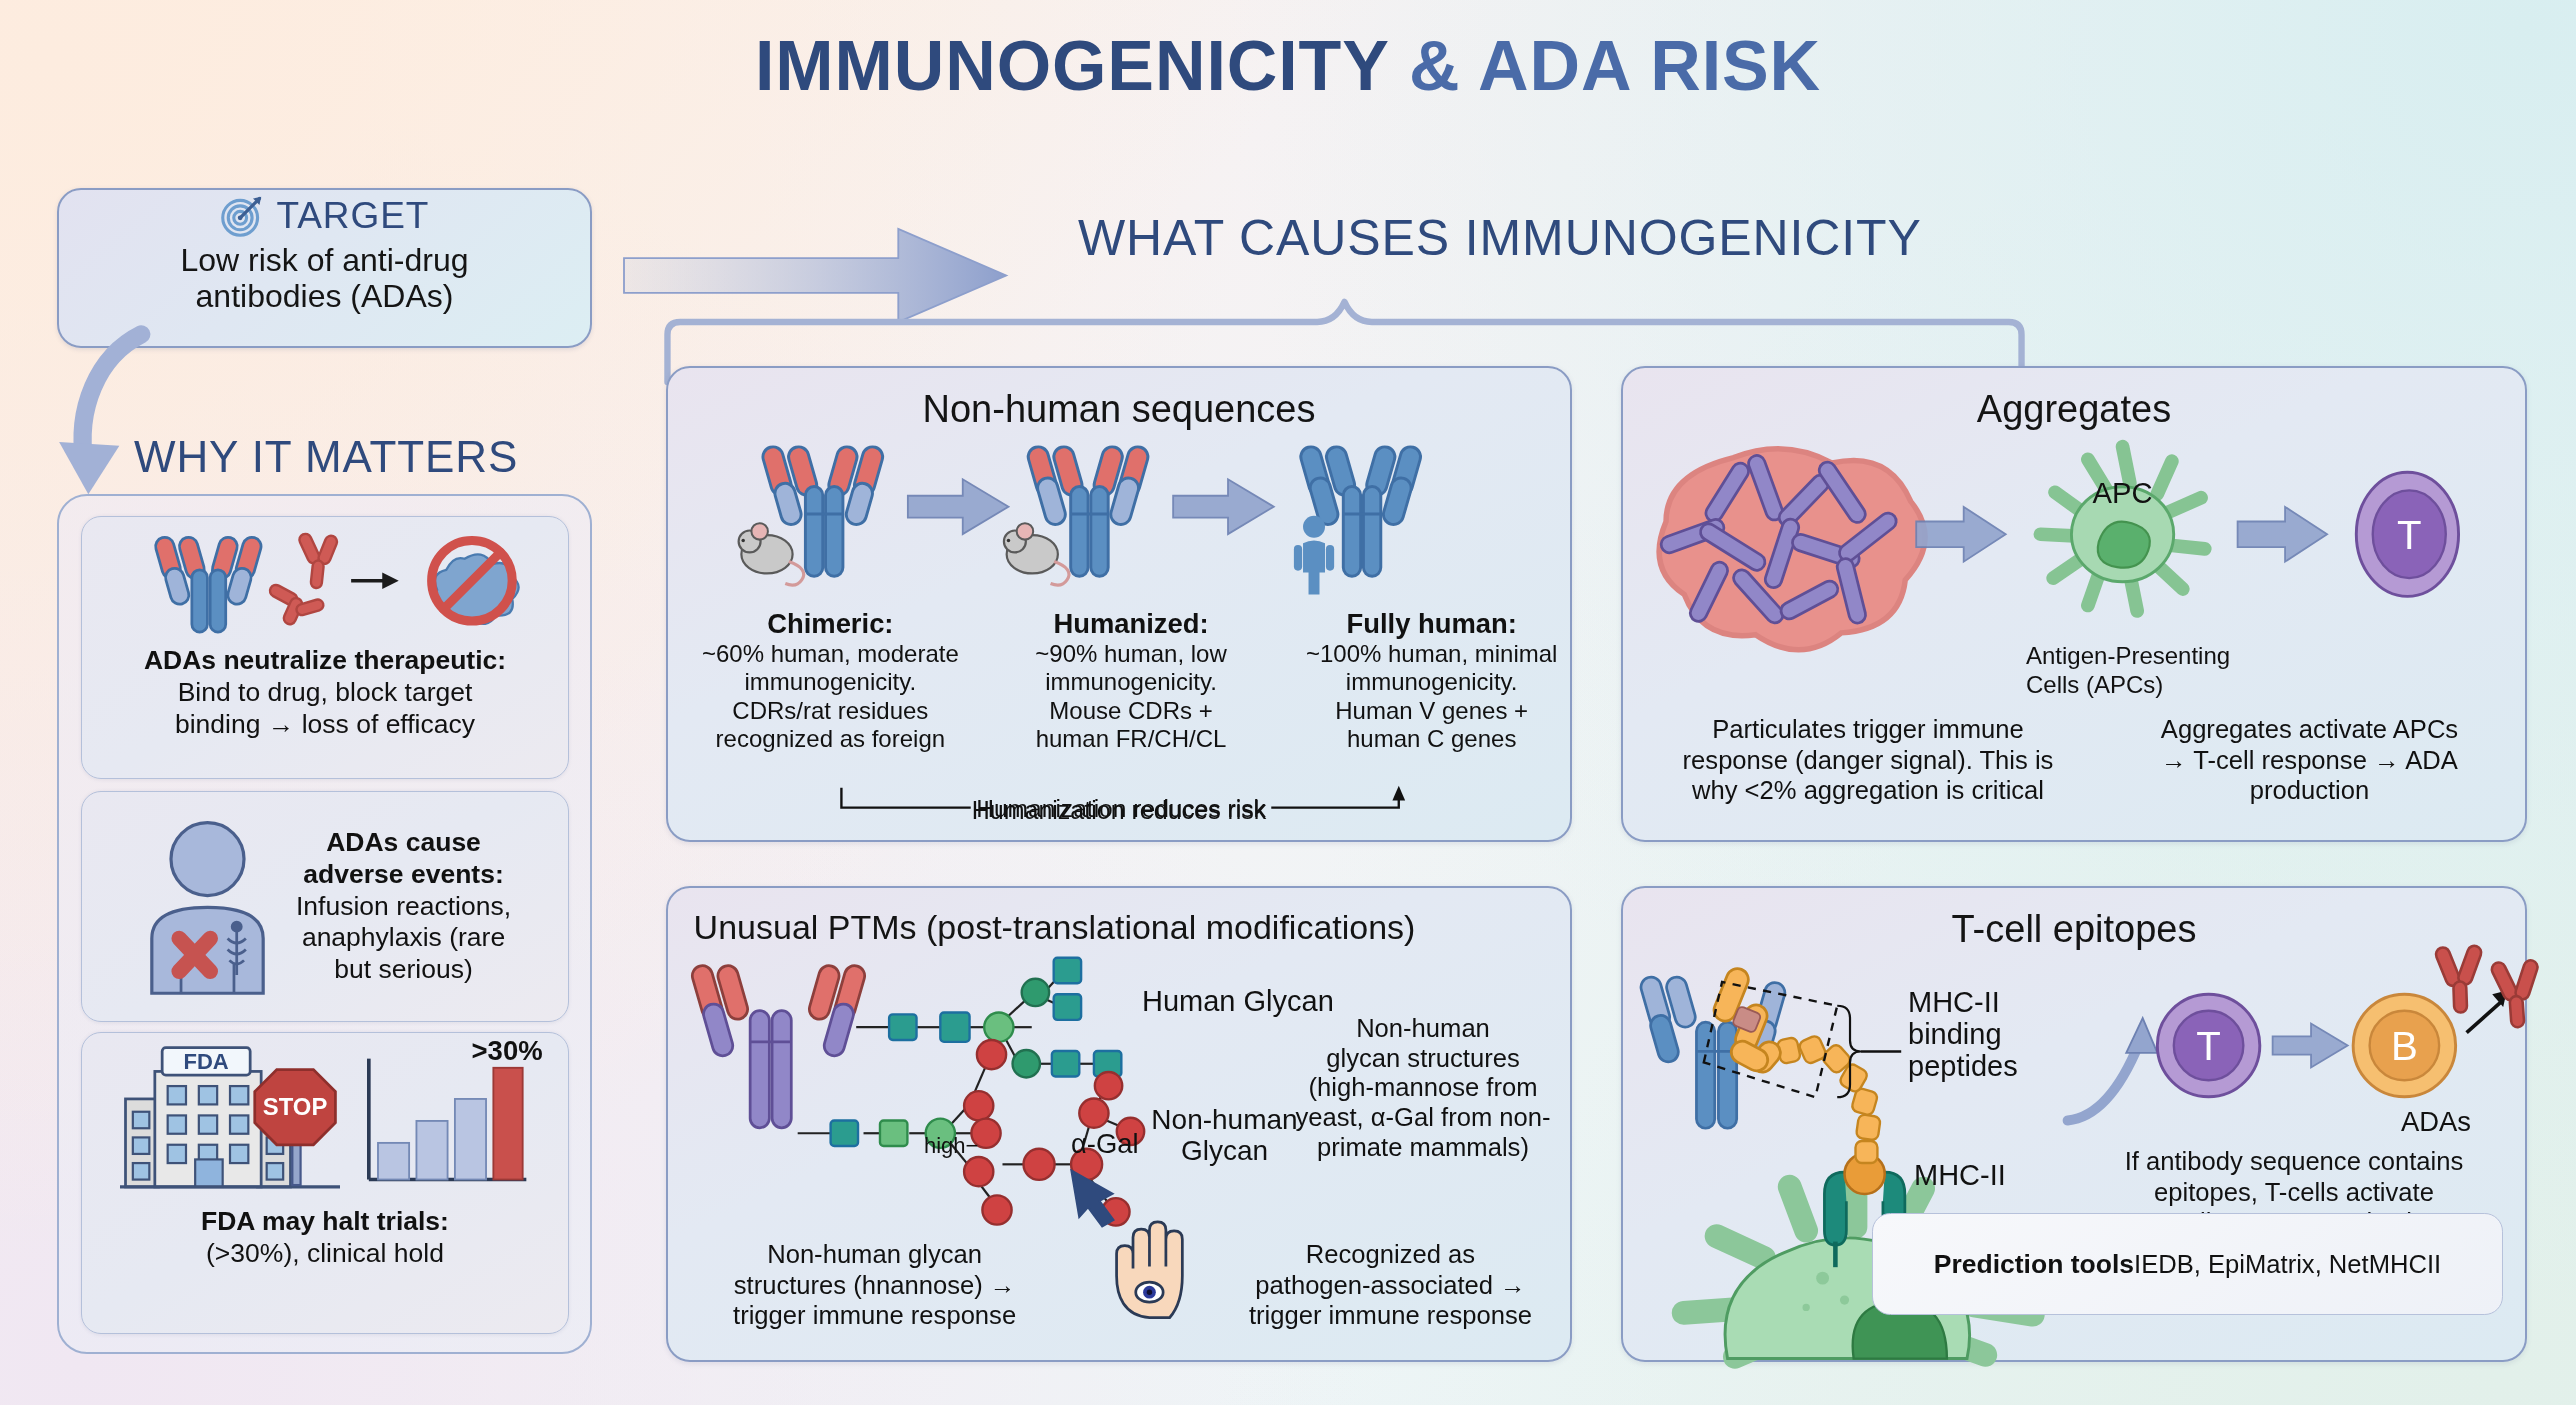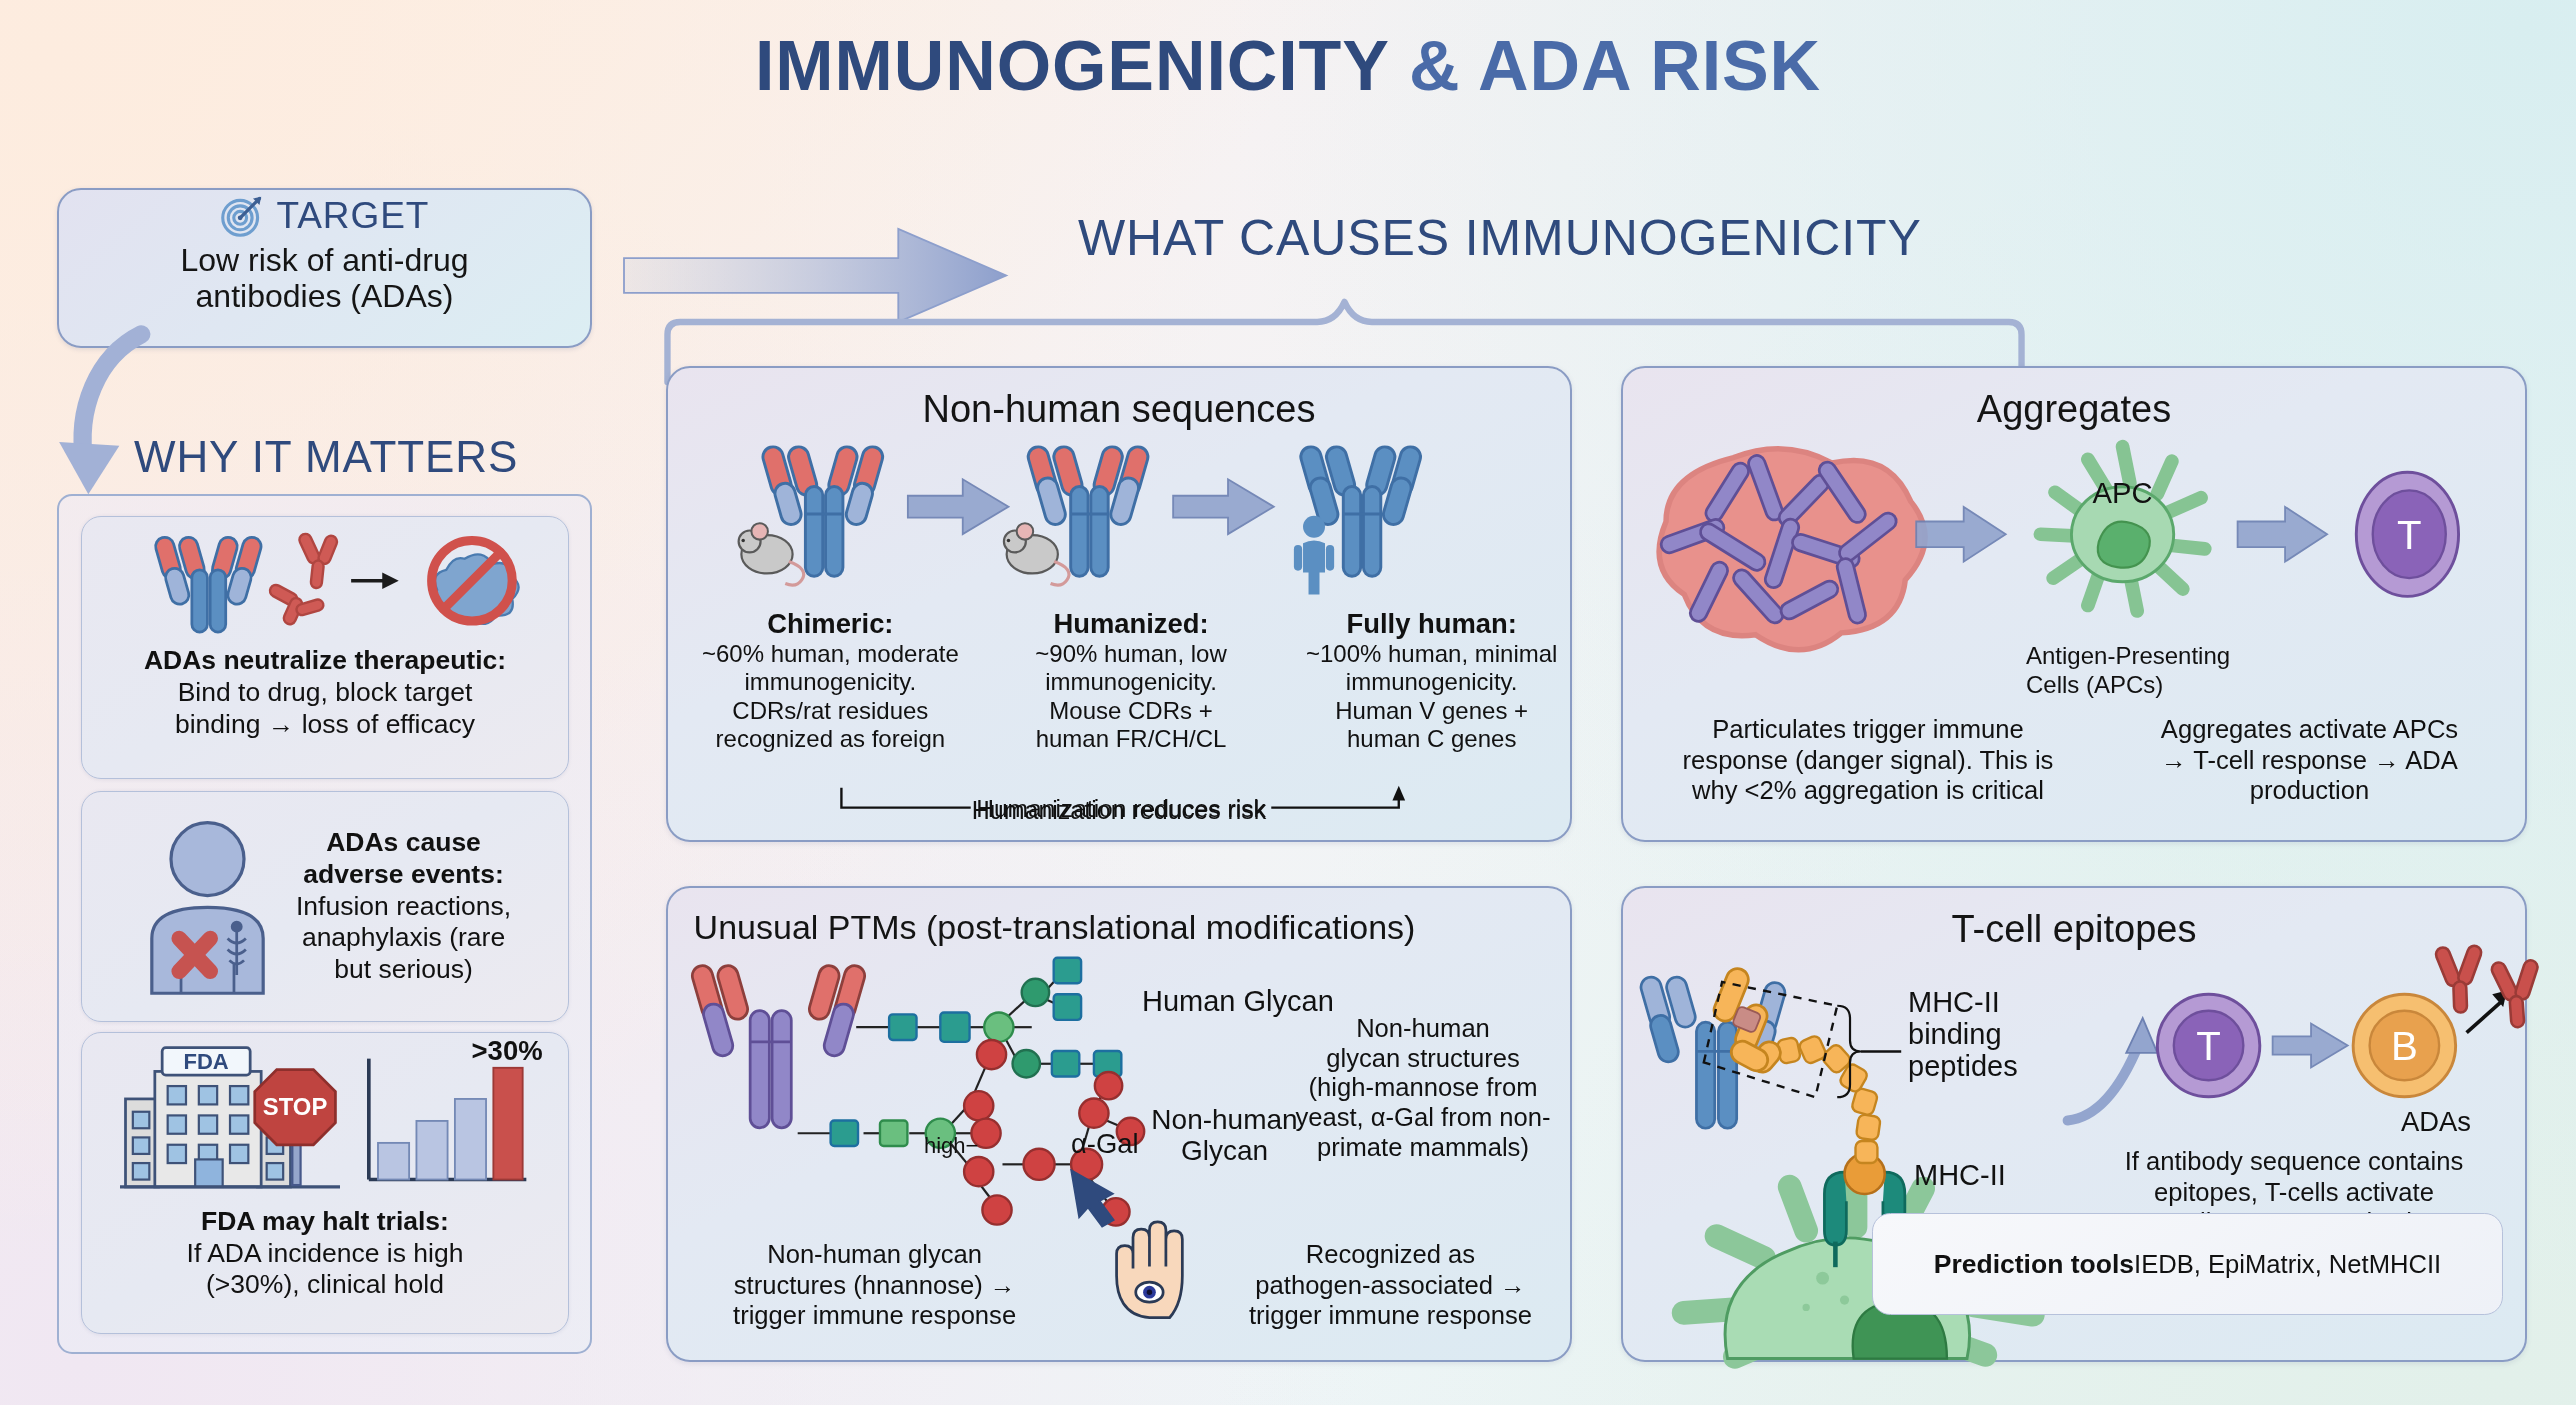--- a/index.html
+++ b/index.html
@@ -46,21 +46,21 @@
   }
 
   #why-it-matters {
     position: absolute; left: 134px; top: 432px;
     font-size: 44px; color: #2f4a7d; letter-spacing: 0.9px;
   }
 
   .why-outer {
     position: absolute; left: 57px; top: 494px;
     width: 535px; height: 860px;
-    border: 2.7px solid #9fb0d2; border-radius: 15px;
+    border: 2.7px solid #9fb0d2; border-radius: 30px;
     background: linear-gradient(160deg, rgba(239,235,245,0.65), rgba(232,238,246,0.5));
   }
   .why-card {
     position: absolute; left: 22px; width: 488px;
     border: 1.8px solid #b4c0da; border-radius: 20px;
     background: linear-gradient(150deg, #e9e8f1 0%, #e6e9f2 50%, #eceaf0 100%);
     box-shadow: 0 0.9px 3.7px rgba(90,100,140,0.10);
   }
   #why-card-1 { top: 20px;  height: 263px; }
   #why-card-2 { top: 295px; height: 231px; }
@@ -269,21 +269,20 @@
           <rect x="24" y="110" width="34" height="40" fill="#b9c5e2" stroke="#7489b5" stroke-width="2"></rect>
           <rect x="66" y="86" width="34" height="64" fill="#b9c5e2" stroke="#7489b5" stroke-width="2"></rect>
           <rect x="108" y="62" width="34" height="88" fill="#b9c5e2" stroke="#7489b5" stroke-width="2"></rect>
           <rect x="150" y="28" width="32" height="122" fill="#c9504c" stroke="#9c3936" stroke-width="2"></rect>
           <text x="165" y="20" font-family="'Liberation Sans',sans-serif" font-size="30" font-weight="bold" fill="#111" text-anchor="middle">&gt;30%</text>
         </svg>
       </span>
     </div>
     <div class="why-txt" style="margin-top:5.5px;">
       <div style="font-weight:bold;">FDA may halt trials:</div>
-      <div>If ADA incidence is high</div>
       <div>(&gt;30%), clinical hold</div>
     </div>
   </div>
 </div>
 
 <span id="big-arrow">
   <svg width="384" height="101" viewBox="0 0 420 110">
     <defs>
       <linearGradient id="agrad" x1="0" y1="0" x2="1" y2="0">
         <stop offset="0%" stop-color="#c6cfe4" stop-opacity="0.25"></stop>

